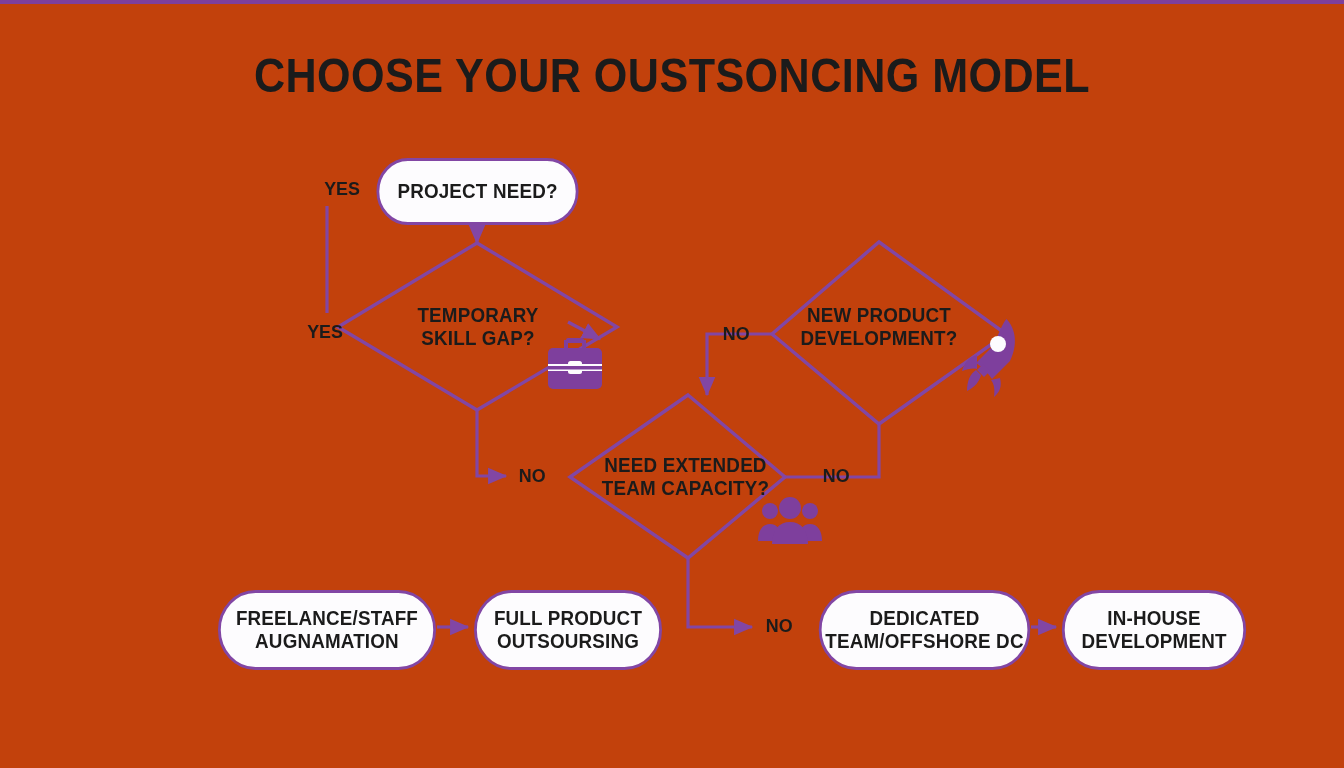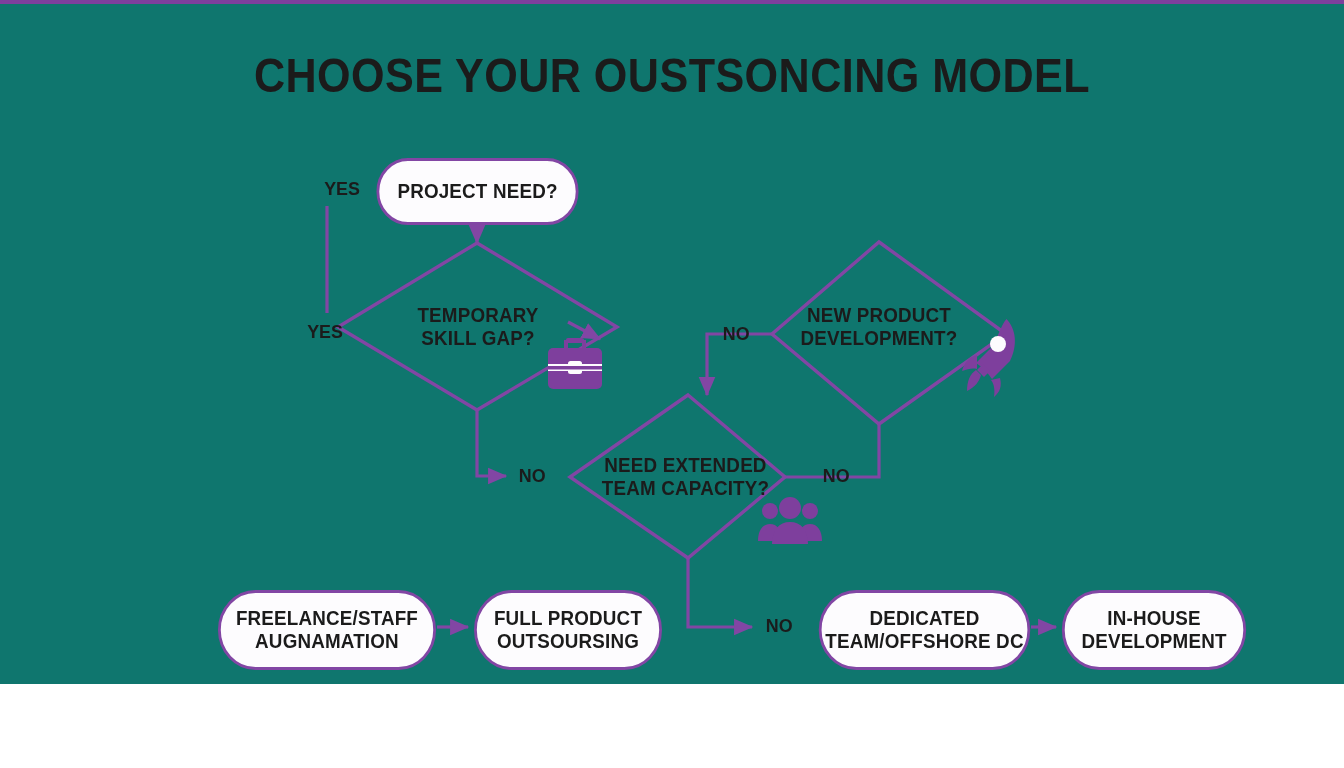--- a/index.html
+++ b/index.html
@@ -3,22 +3,22 @@
 <meta charset="utf-8">
 <style>
   html, body {
     margin: 0;
     padding: 0;
     background: #ffffff;
   }
   #canvas {
     position: relative;
     width: 1344px;
-    height: 684px;
-    background: #0f766e;
+    height: 768px;
+    background: #c2410c;
     overflow: hidden;
     font-family: "Liberation Sans", sans-serif;
   }
   #top-bar {
     position: absolute;
     left: 0; top: 0;
     width: 1344px;
     height: 4px;
     background: #7e3f9d;
   }

